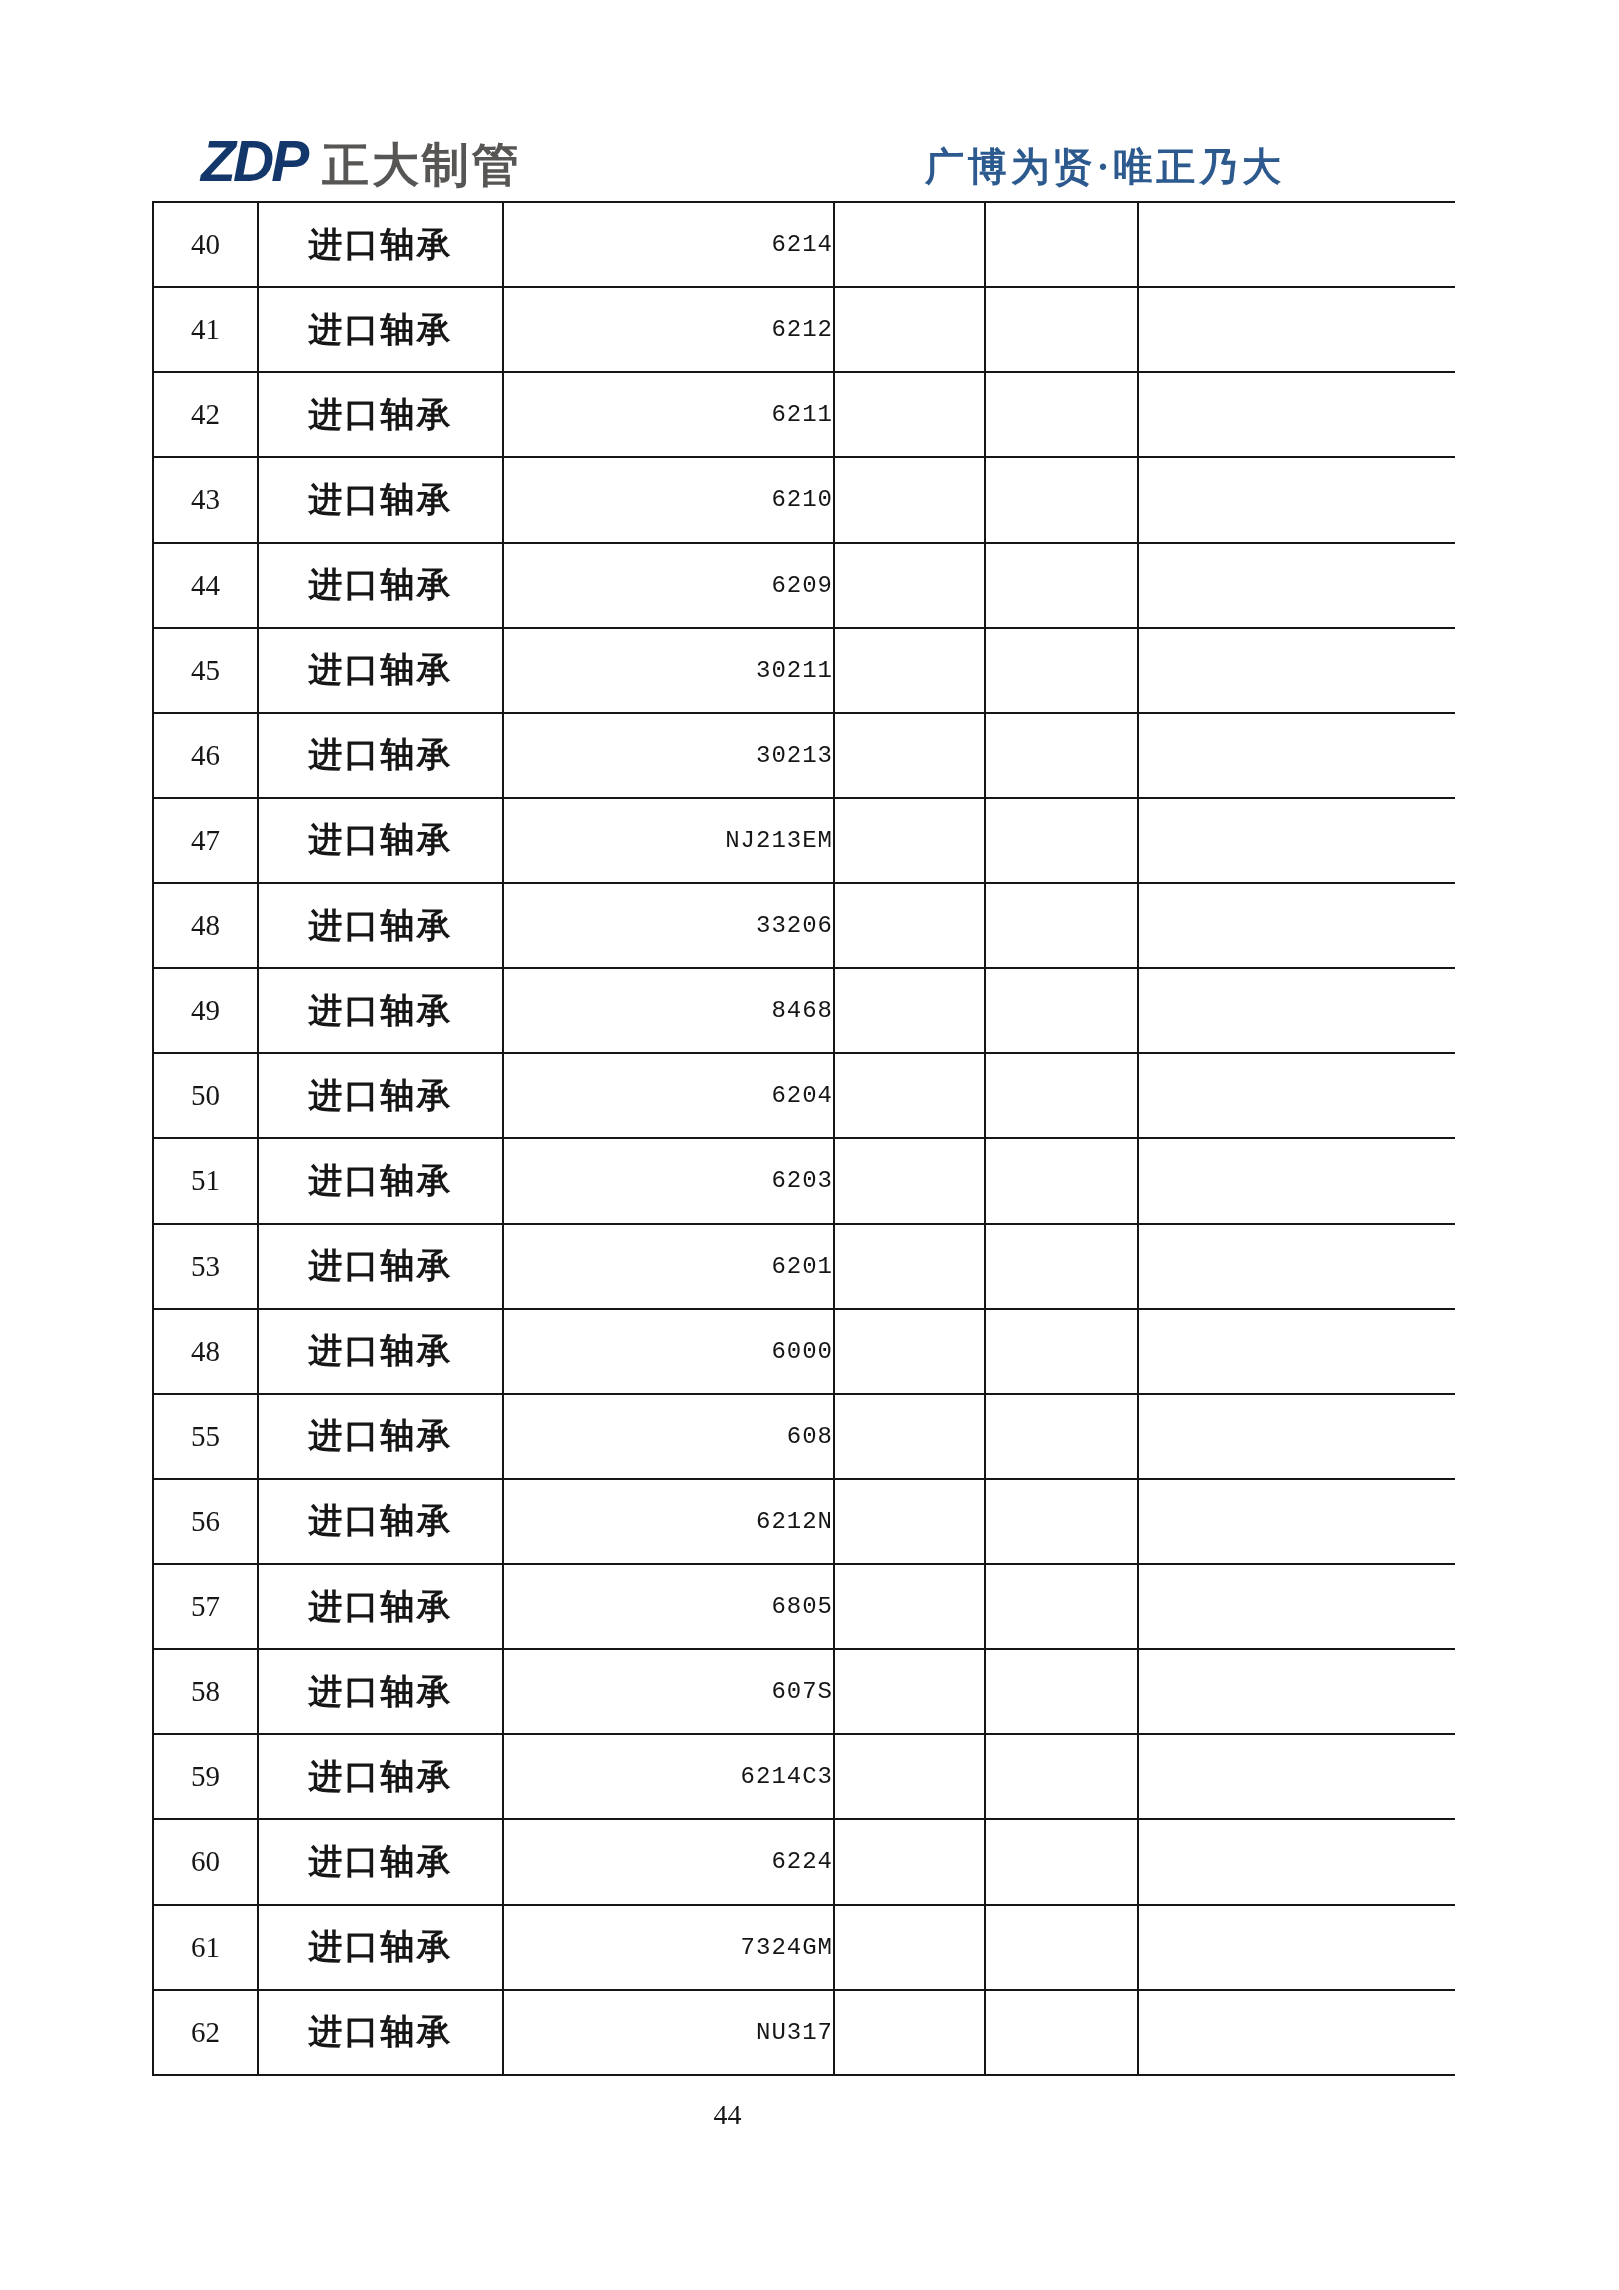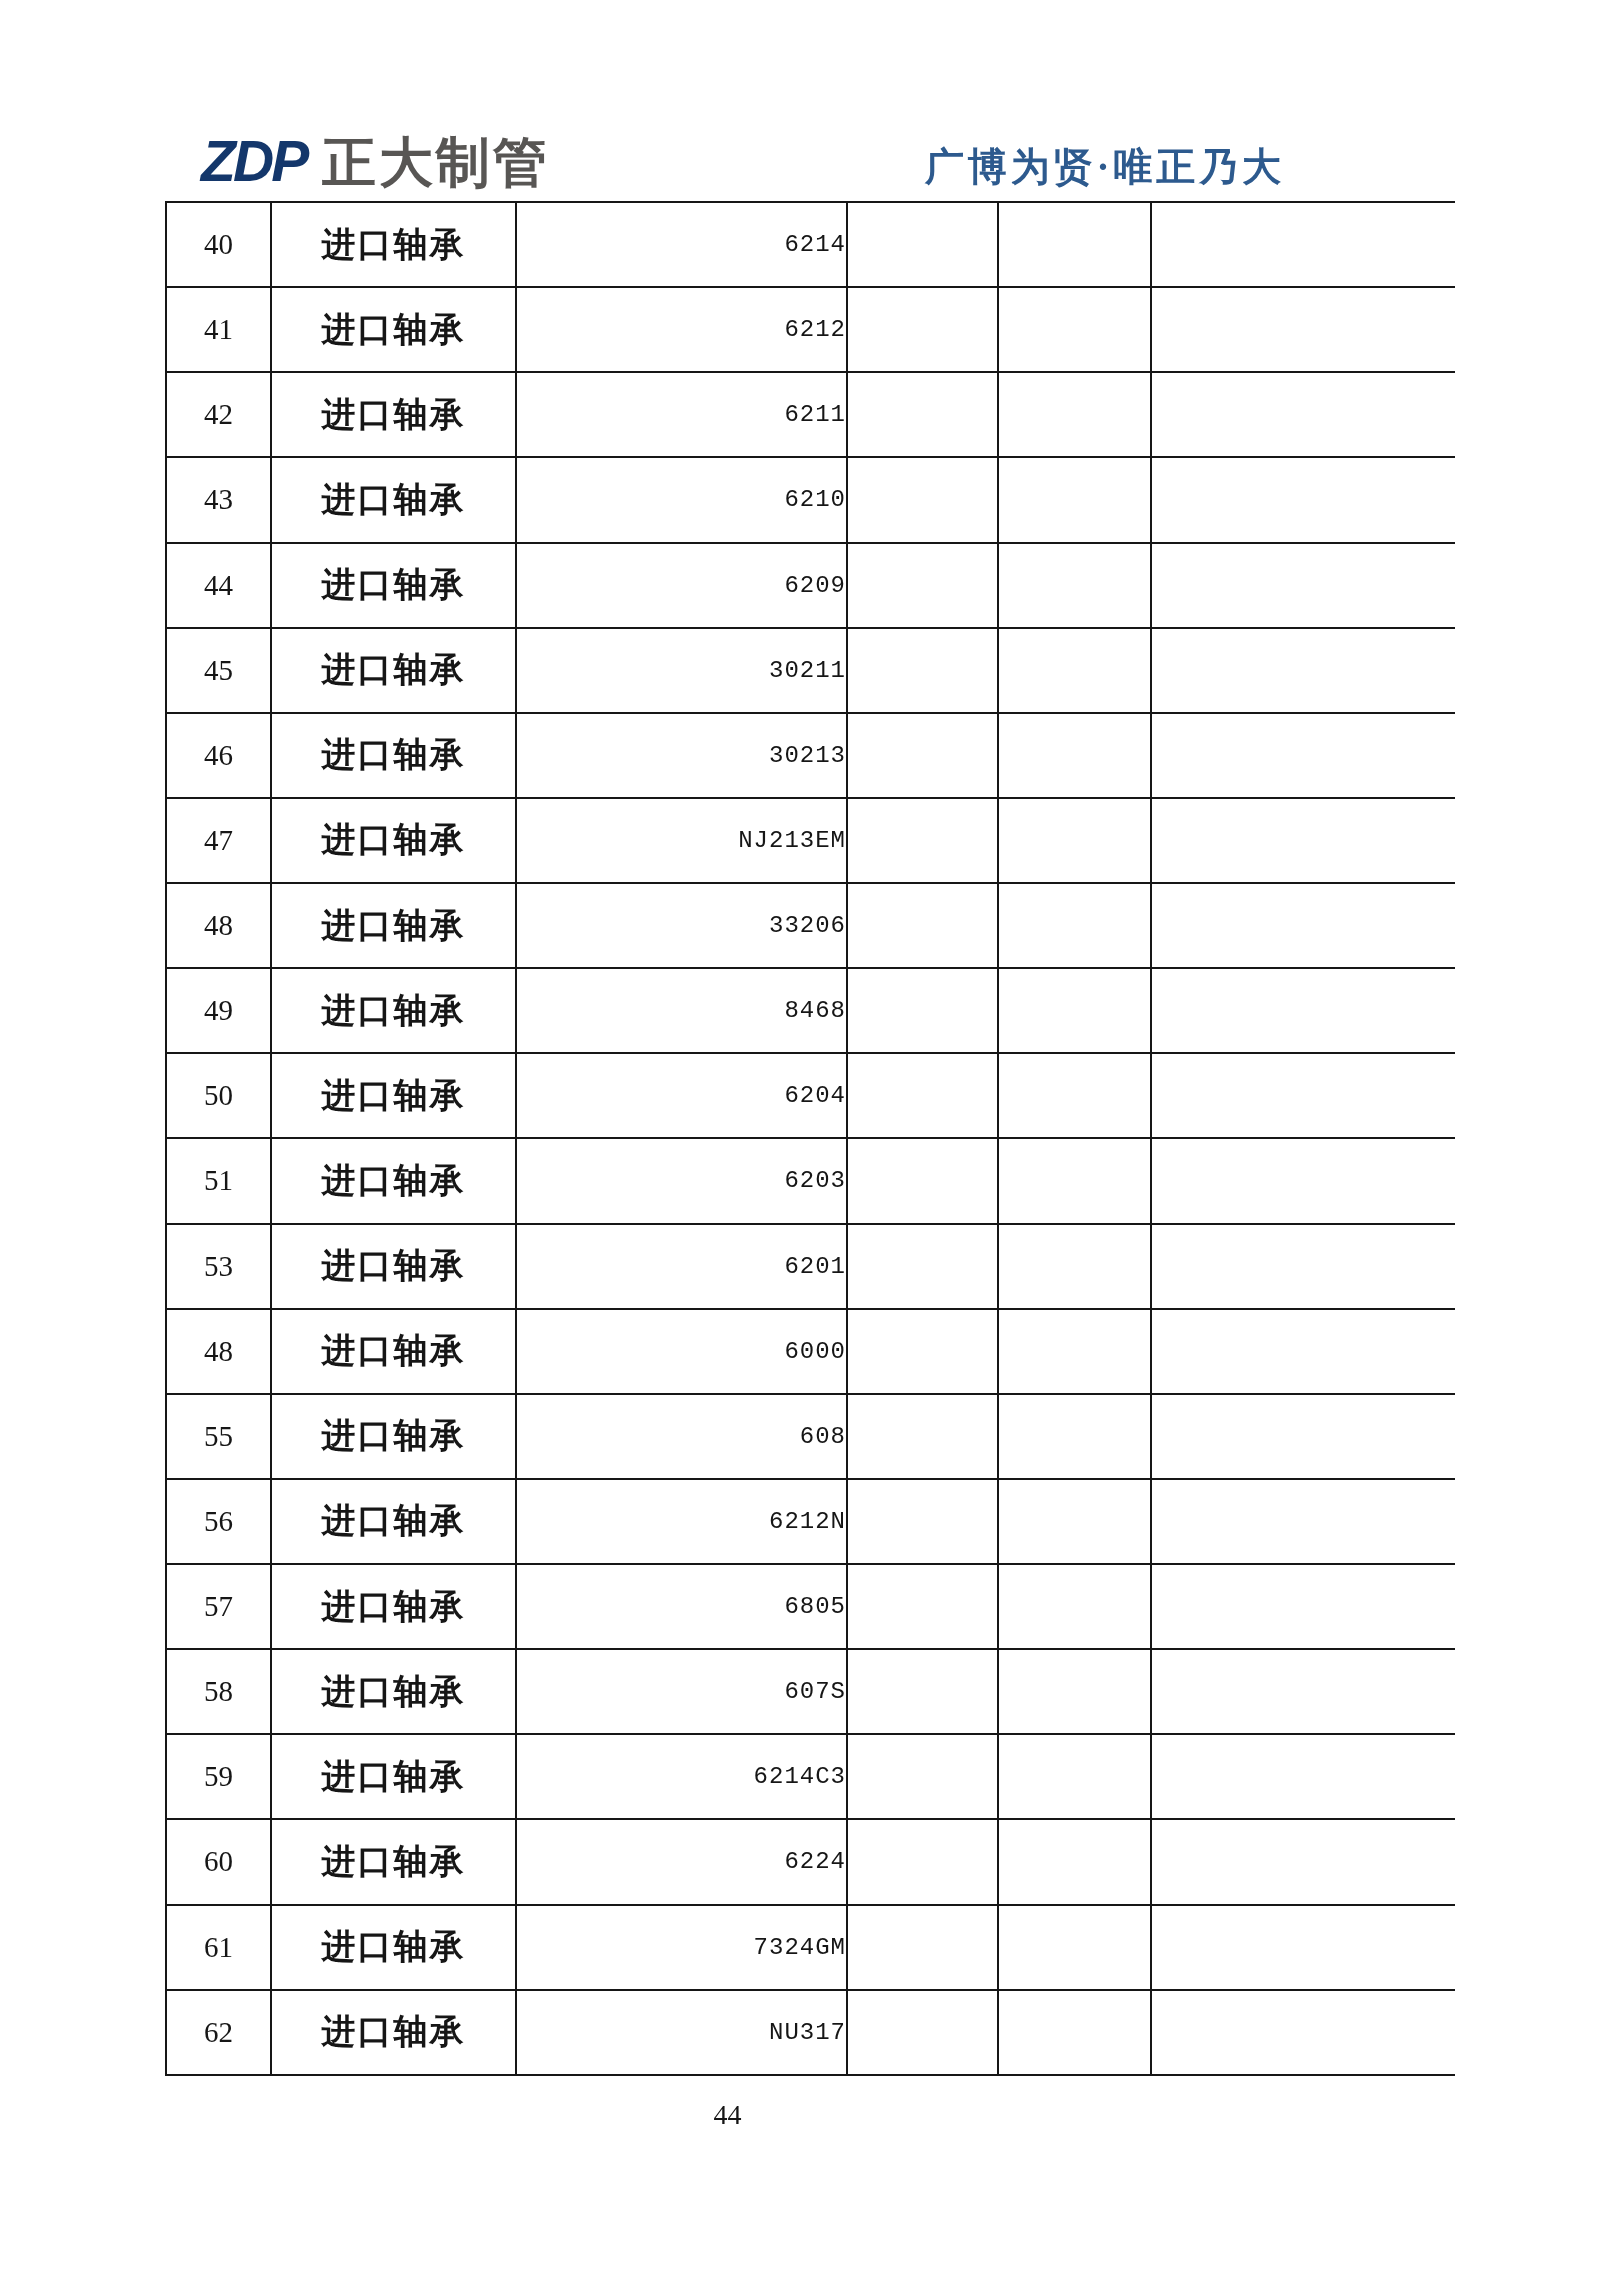--- a/index.html
+++ b/index.html
@@ -31,21 +31,21 @@
     font-weight: bold;
     font-style: italic;
     font-size: 57px;
     line-height: 1;
     color: #14376b;
     letter-spacing: -2.9px;
   }
   .logo-company {
     font-family: "Liberation Sans", sans-serif;
     font-weight: bold;
-    font-size: 54px;
+    font-size: 47px;
     line-height: 1;
     color: #585654;
     letter-spacing: 2.9px;
     text-align: right;
   }
   .slogan {
     position: absolute;
     top: 147px;
     right: 170px;
     font-family: "Liberation Serif", serif;
@@ -53,21 +53,21 @@
     font-size: 39px;
     line-height: 1;
     color: #2d5a8e;
     letter-spacing: 3.9px;
     white-space: nowrap;
   }
 
   
   table.parts-table {
     position: absolute;
-    left: 165px;
+    left: 152px;
     top: 201px;
     width: 1303px;
     height: 1875px;
     border-collapse: collapse;
     table-layout: fixed;
     border: 2.9px solid #161616;
   }
   .parts-table td {
     border: 2px solid #161616;
     text-align: center;

